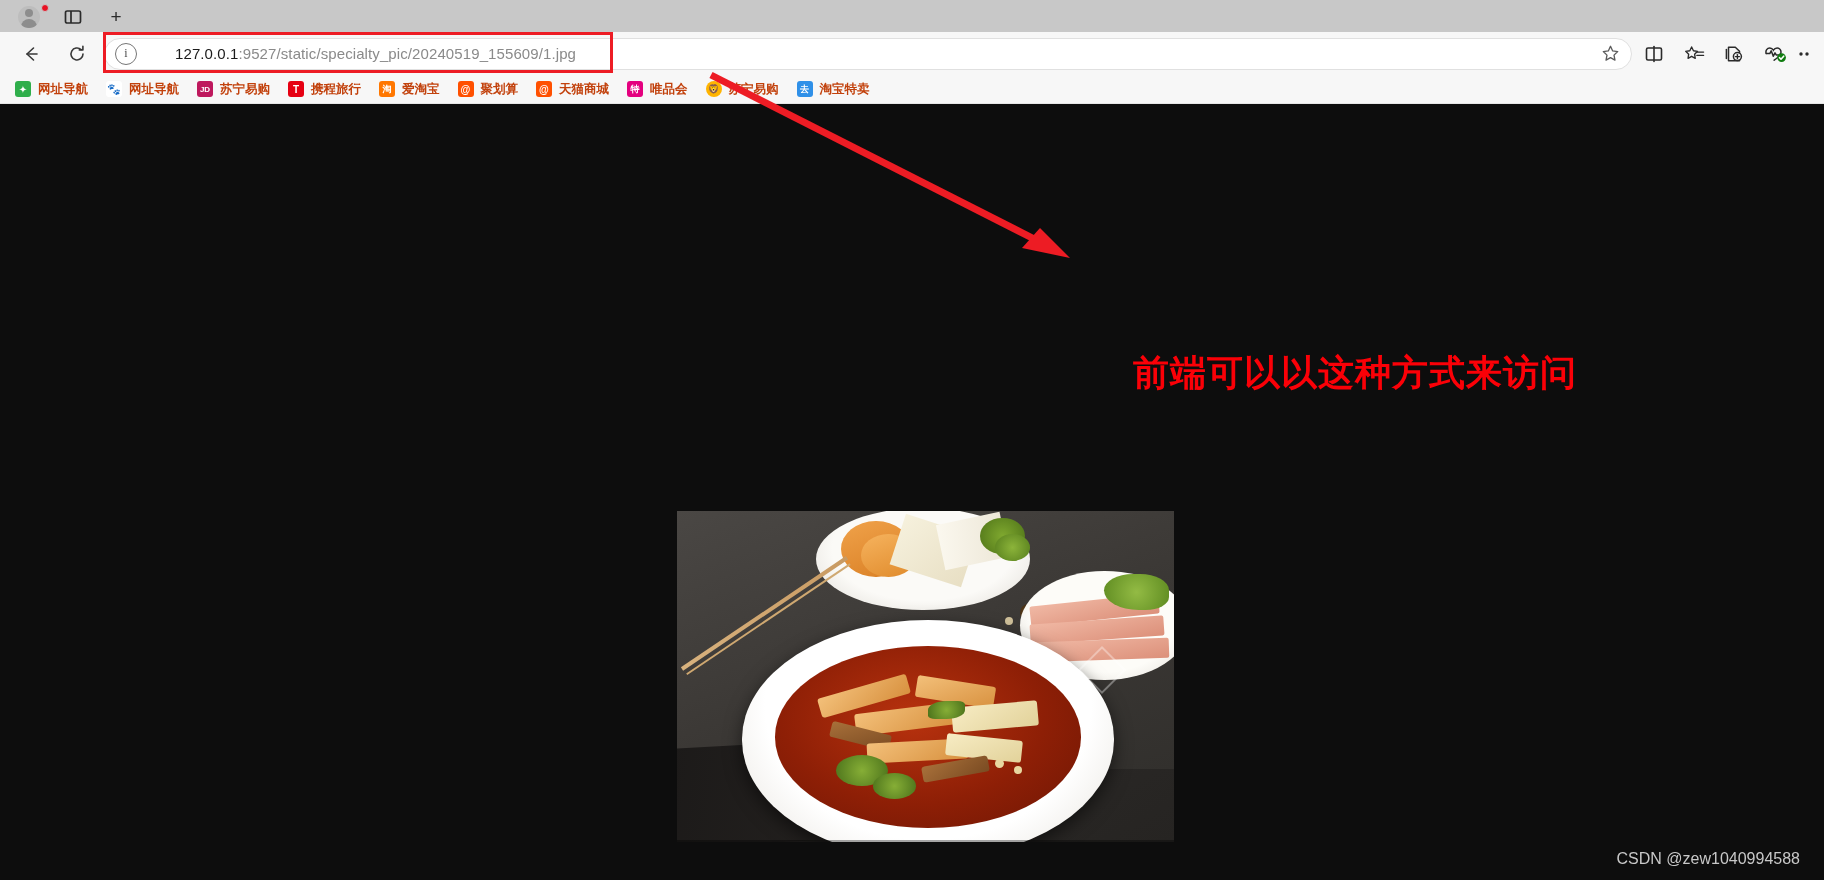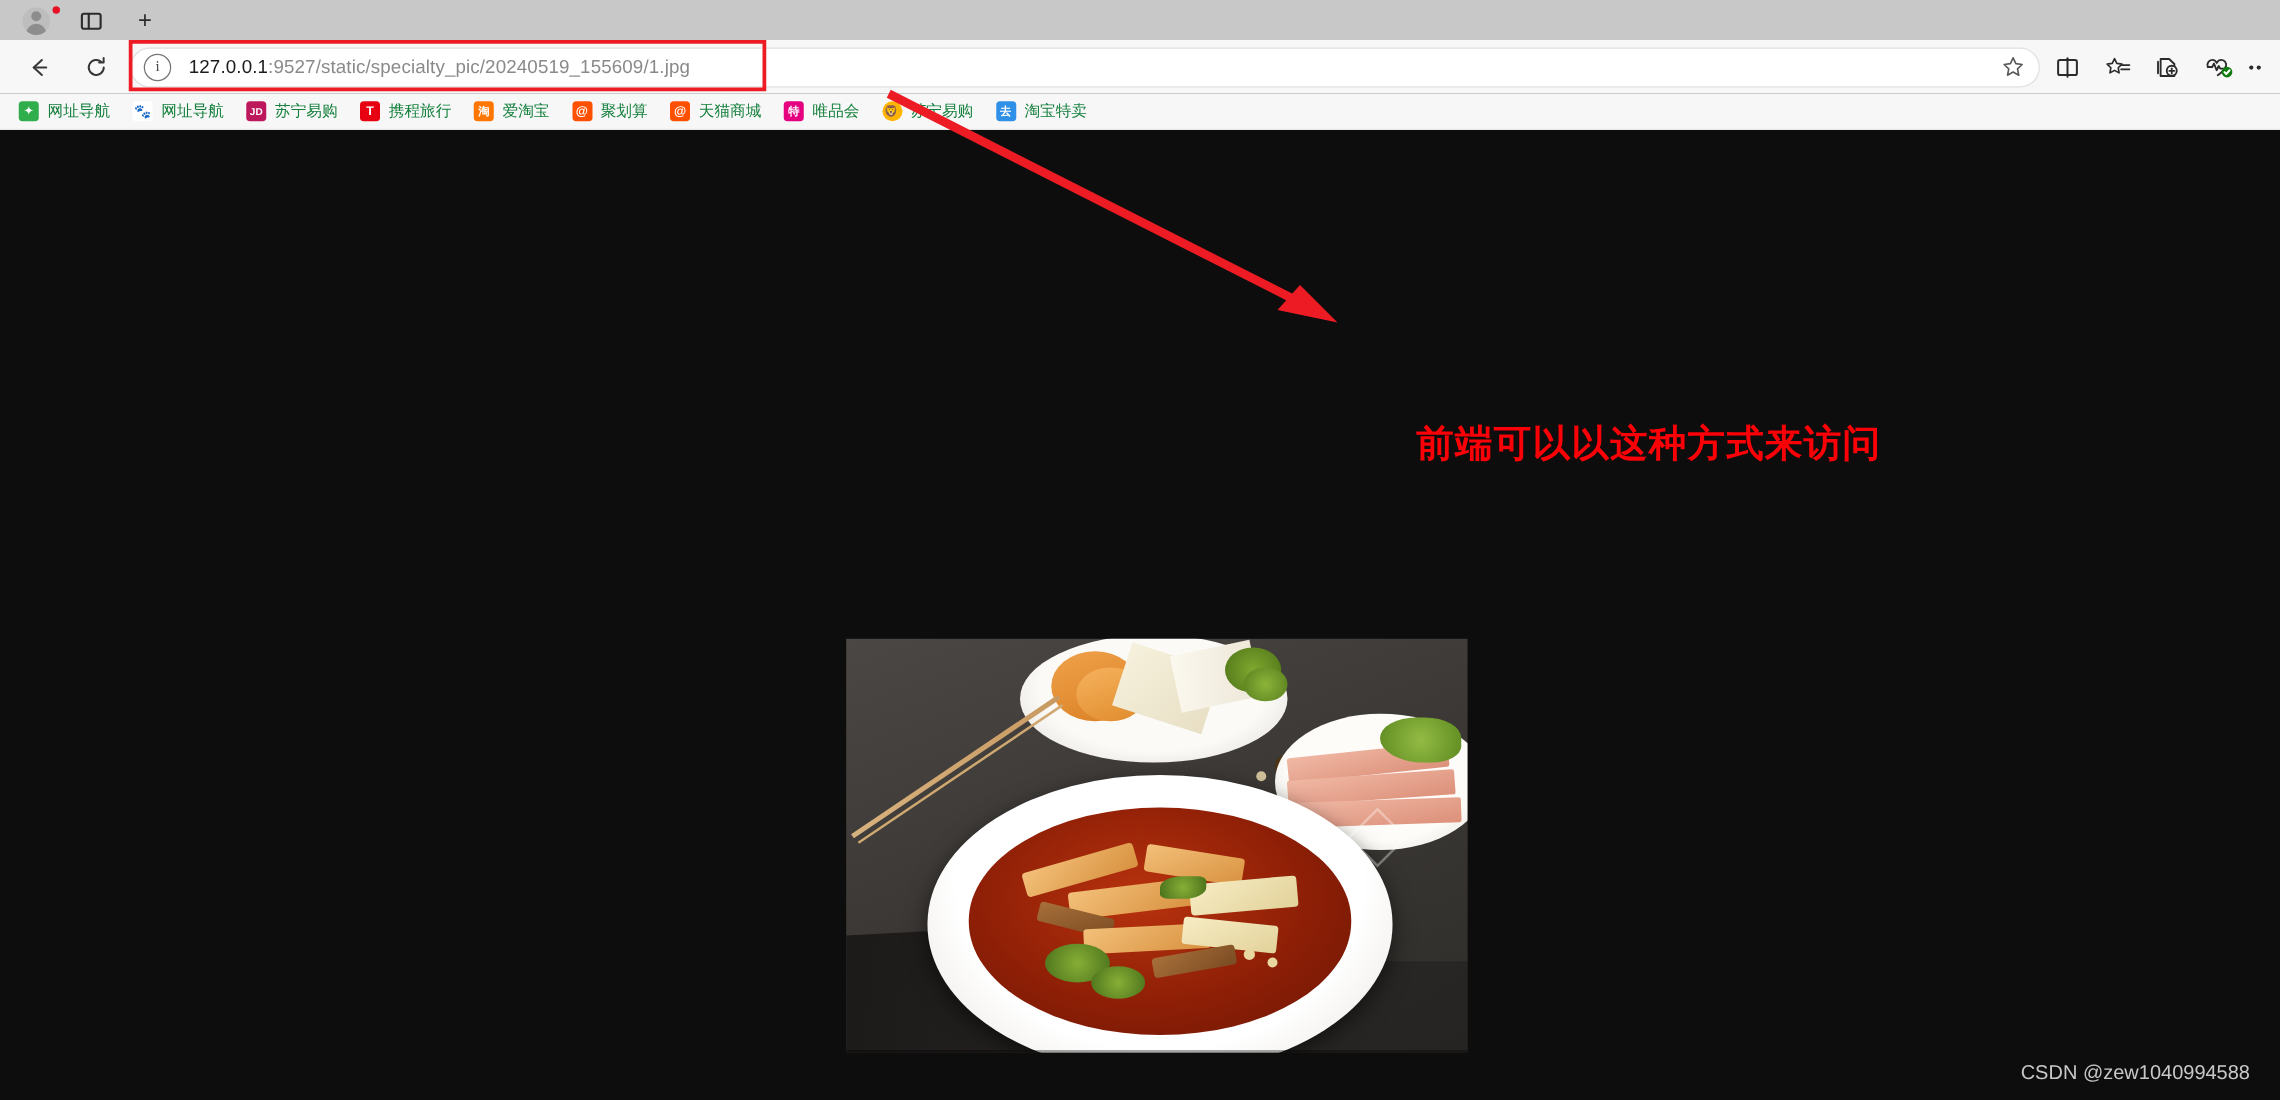--- a/index.html
+++ b/index.html
@@ -86,21 +86,21 @@
   .info-icon {
     width: 22px; height: 22px; flex: 0 0 22px; border-radius: 50%;
     border: 1.3px solid #767676; color: #4a4a4a; font-size: 12px;
     display: flex; align-items: center; justify-content: center;
     font-family: "Liberation Serif", serif; margin-right: 14px;
   }
   .url-text {
     flex: 1; font-size: 15px; color: #8a8a8a; white-space: nowrap;
     overflow: hidden; letter-spacing: 0.1px;
   }
-  .url-text .host { color: #1b1b1b; }
+  .url-text .host { color: #1b1b1b; margin-left: 24px; }
   .omni-star {
     width: 30px; height: 28px; flex: 0 0 30px;
     display: flex; align-items: center; justify-content: center;
   }
   .tb-icon {
     width: 36px; height: 34px; flex: 0 0 36px; border-radius: 5px;
     display: flex; align-items: center; justify-content: center;
     color: #2b2b2b; margin-left: 4px; position: relative;
   }
   .tb-icon.copilot { margin-left: 6px; }
@@ -122,35 +122,35 @@
     display: flex; align-items: center; height: 24px;
     padding: 0 7px; border-radius: 4px; margin-right: 4px;
   }
   .bm-ico {
     width: 16px; height: 16px; flex: 0 0 16px; margin-right: 7px;
     border-radius: 3px; display: flex; align-items: center;
     justify-content: center; font-size: 10px; color: #fff;
     font-weight: bold; overflow: hidden;
   }
   .bm-label {
-    font-size: 12.5px; color: #15803d; white-space: nowrap;
+    font-size: 12.5px; color: #c2410c; white-space: nowrap; font-weight: bold;
   }
 
   
   .page {
     position: absolute; left: 0; top: 105px; width: 1824px; height: 775px;
     background: #0d0d0d; overflow: hidden;
   }
   .photo {
     position: absolute; left: 677px; top: 406px; width: 497px; height: 331px;
     background: #2c2a28; overflow: hidden;
   }
   .annotation {
-    position: absolute; left: 1133px; top: 230px;
-    font-size: 30px; font-weight: bold; color: #fb0007;
+    position: absolute; left: 1133px; top: 244px;
+    font-size: 36px; font-weight: bold; color: #fb0007;
     letter-spacing: 1px; white-space: nowrap;
   }
   .watermark {
     position: absolute; right: 24px; bottom: 12px;
     font-size: 16px; color: #c8c8c8; white-space: nowrap;
   }
   .arrow-svg {
     position: absolute; left: 0; top: 0; width: 1824px; height: 880px;
     pointer-events: none; z-index: 35;
   }

